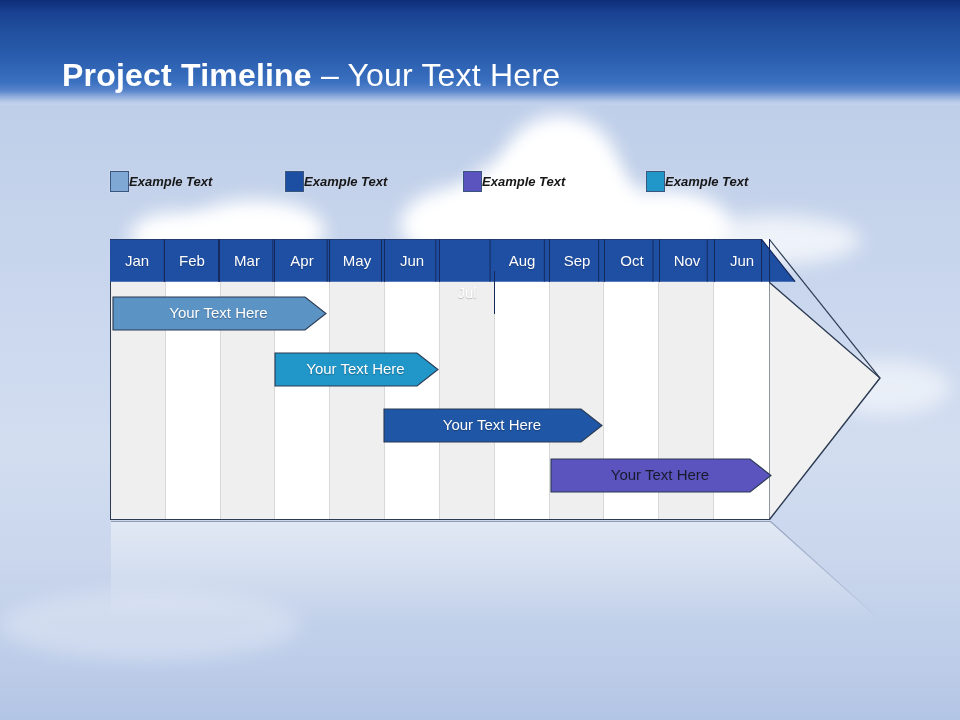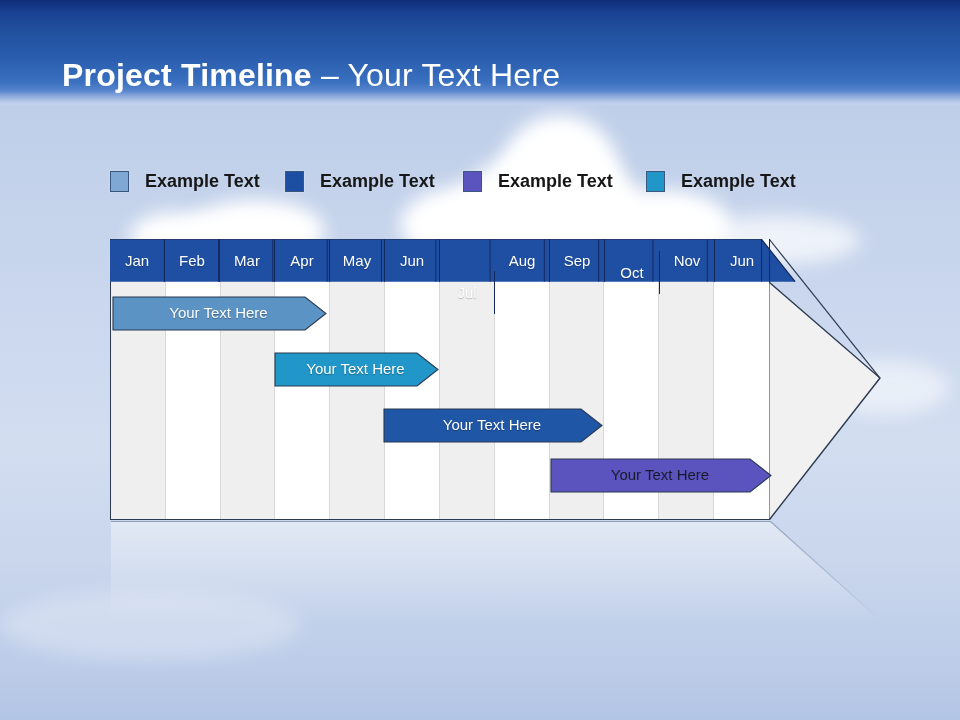--- a/index.html
+++ b/index.html
@@ -56,25 +56,25 @@
 
   
   #legend { position:absolute; left:0; top:0; width:960px; height:720px; pointer-events:none;}
   .legend-item { position:absolute; display:flex; align-items:center; pointer-events:auto; }
   .legend-swatch {
     width:19px; height:21px;
     border:1px solid #3b567e;
     box-shadow: 0 0 0 0.5px rgba(255,255,255,.25);
   }
   .legend-label {
-    margin-left:16px;
-    font-size:18px;
+    font-size:13px;
     font-weight:bold;
     color:#171717;
     white-space:nowrap;
+    font-style:italic;
   }
 
   
   #chart { position:absolute; left:110px; top:239px; width:770px; height:282px; }
 
   #grid {
     position:absolute; left:0; top:0; width:660px; height:281px;
     display:flex;
     border:1px solid #2b3a52;
     border-top:none;
@@ -207,21 +207,21 @@
   <div id="months" style="position:absolute;left:0;top:0;width:770px;height:43px;">
       <div class="month" style="left: 0px;">Jan</div>
       <div class="month" style="left: 55px;">Feb</div>
       <div class="month" style="left: 110px;">Mar</div>
       <div class="month" style="left: 165px;">Apr</div>
       <div class="month" style="left: 220px;">May</div>
       <div class="month" style="left: 275px;">Jun</div>
       <div class="month" style="left: 330px; margin-top: 32px;">Jul</div>
       <div class="month" style="left: 385px;">Aug</div>
       <div class="month" style="left: 440px;">Sep</div>
-      <div class="month" style="left: 495px; margin-top: 12px;">Oct</div>
+      <div class="month" style="left: 495px;">Oct</div>
       <div class="month" style="left: 550px;">Nov</div>
       <div class="month" style="left: 605px;">Jun</div>
     </div>
 
   <div id="bars" style="position:absolute;left:0;top:0;width:780px;height:282px;">
       <div class="bar" style="left: 2px; top: 57px; width: 213px; height: 33px;">
         <svg width="215" height="35" viewBox="0 0 215 35">
           <polygon points="1,1 193,1 214,17.5 193,34 1,34" fill="#5B93C5" stroke="#2b3a52" stroke-width="1.1"></polygon>
         </svg>
         <div class="bar-label" style="width: 213px; justify-content: center; color: rgb(255, 255, 255); text-shadow: rgba(0, 0, 0, 0.3) 0px 1px 1px;">Your  Text Here</div>

